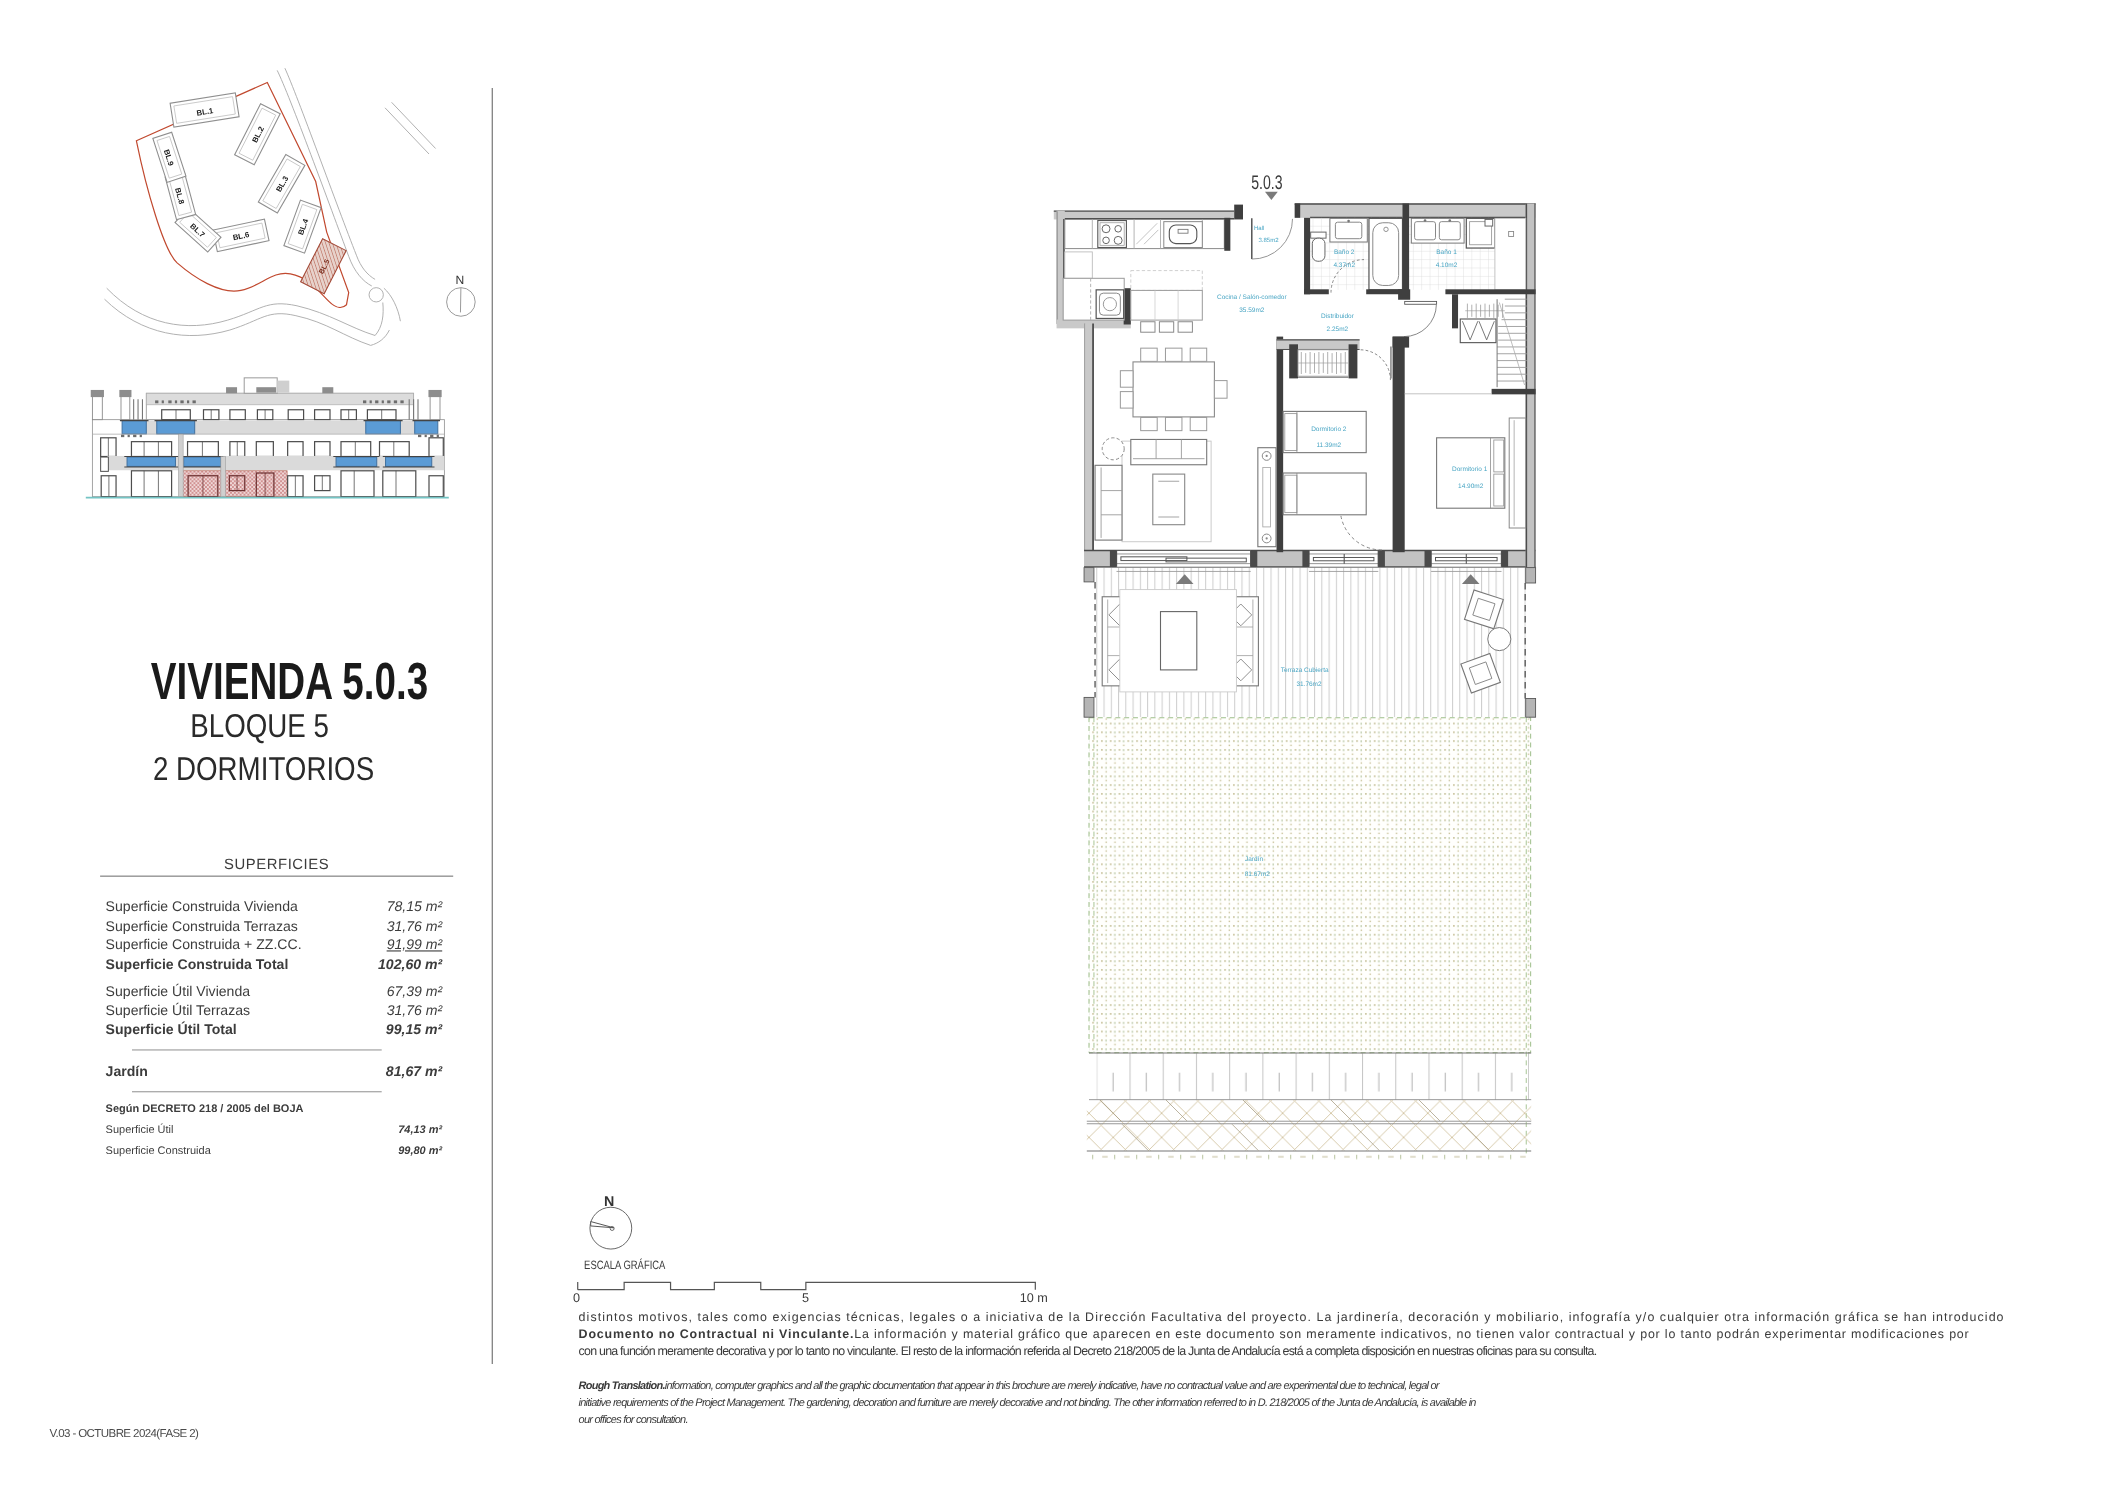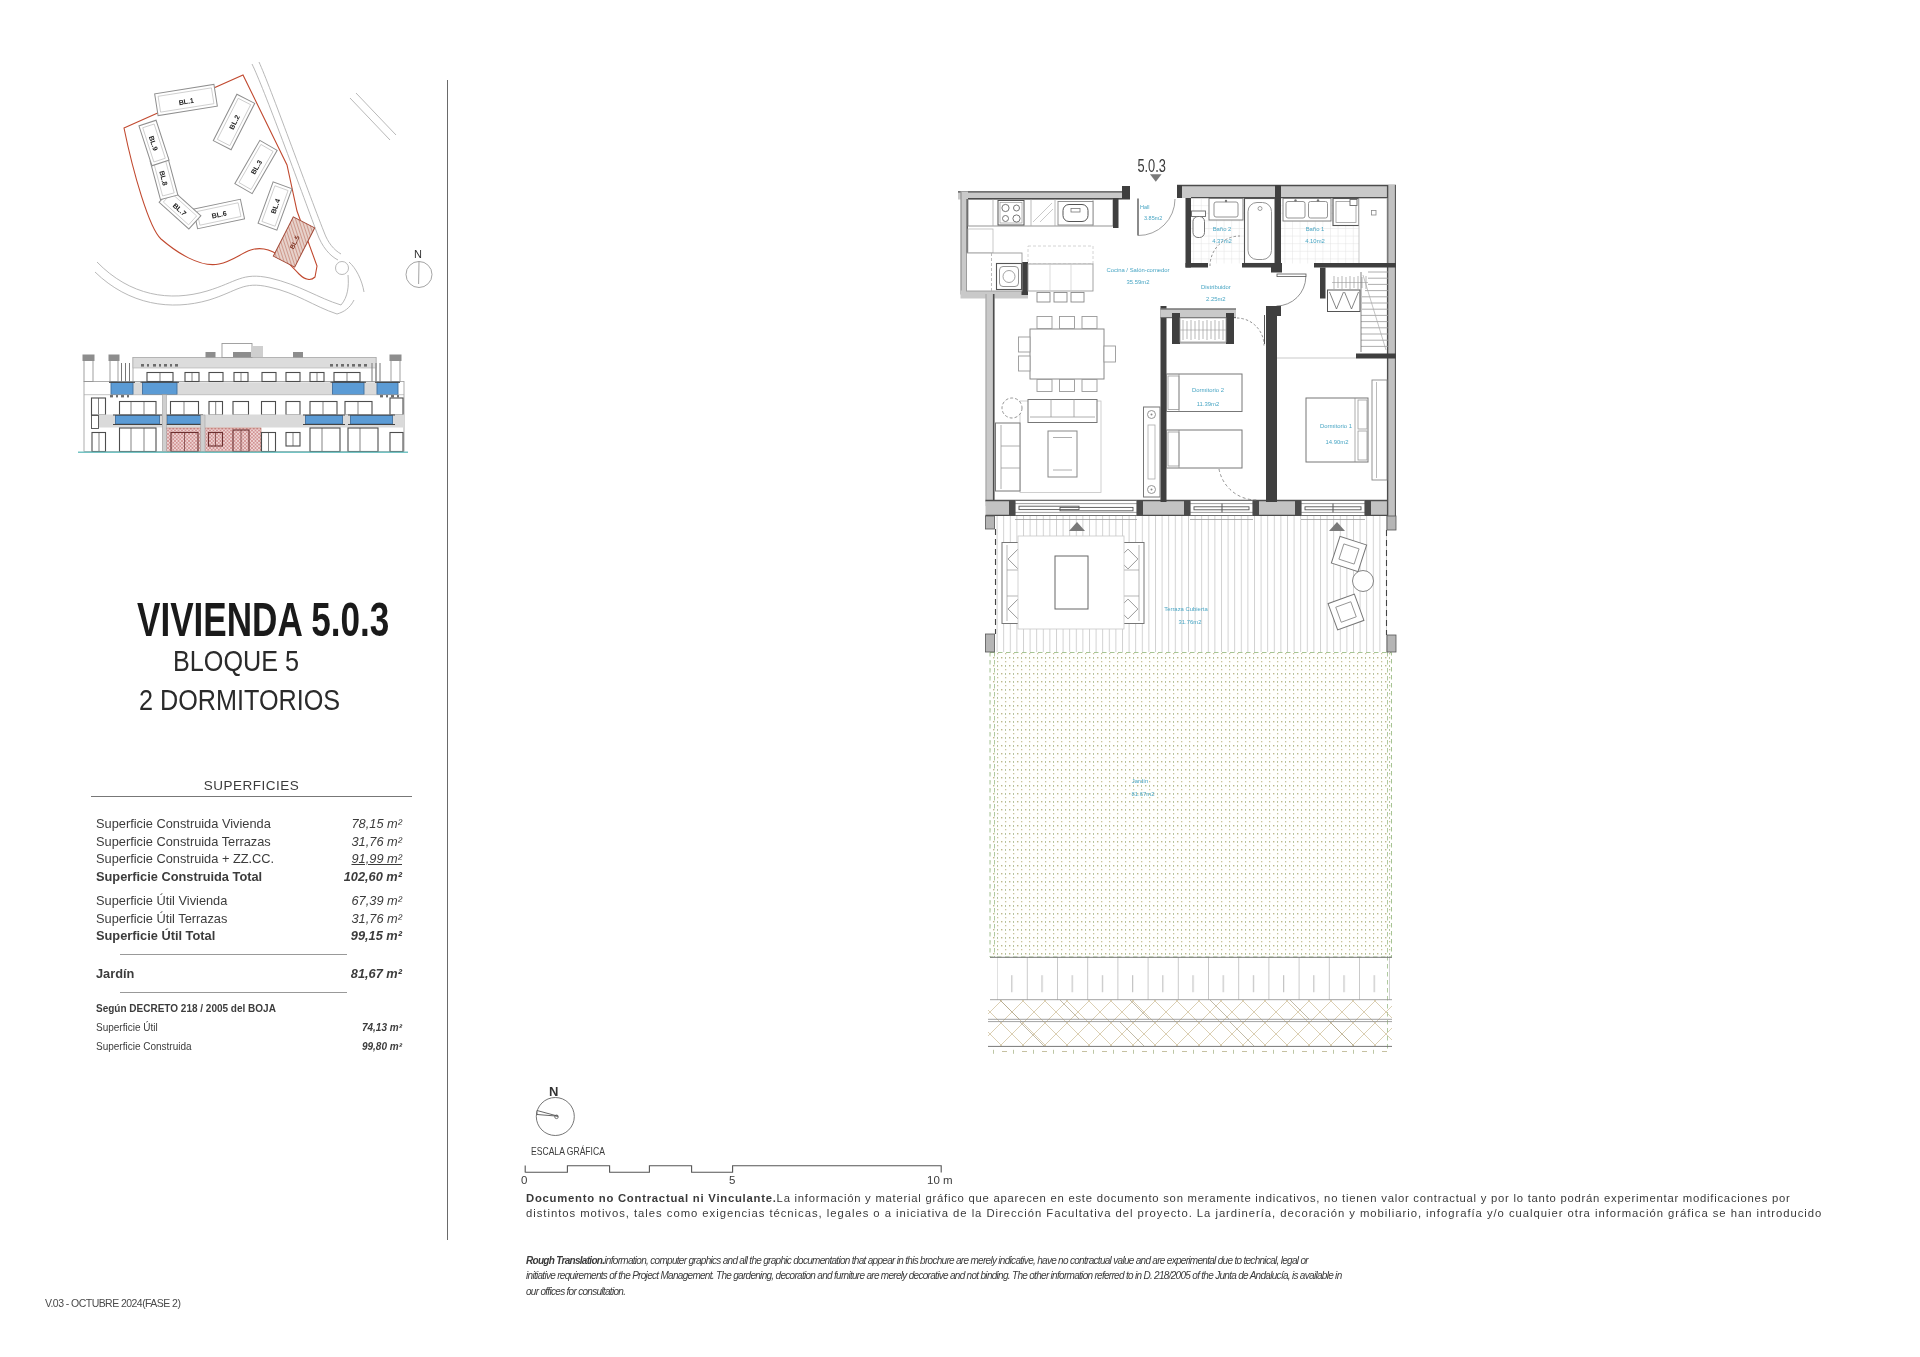--- a/index.html
+++ b/index.html
@@ -719,22 +719,23 @@
 <div class="abs" style="left:531px;top:1145px;font-size:11px;color:#3c3c3c;transform:scaleX(0.78);transform-origin:0 0;white-space:nowrap;">ESCALA GRÁFICA</div>
 
 <svg class="abs" style="left:515px;top:1158px;" width="440" height="40" viewBox="515 1158 440 40">
 <path d="M 525.2,1165.5 L 525.2,1172.6 M 525.2,1172.3 H 567.4 V 1165.8 H 609.6 V 1172.3 H 649.4 V 1165.8 H 691.6 V 1172.3 H 732.6 V 1165.8 H 941.2 V 1172.6" fill="none" stroke="#555" stroke-width="1.1"></path>
 <text x="521" y="1184" font-size="11.5" fill="#3c3c3c">0</text>
 <text x="729" y="1184" font-size="11.5" fill="#3c3c3c">5</text>
 <text x="927" y="1184" font-size="11.5" fill="#3c3c3c">10 m</text>
 </svg>
 
 <div class="abs" style="left:526px;top:1191px;font-size:11.3px;color:#3a3a3a;line-height:15.45px;white-space:nowrap;letter-spacing:0.55px;">
+<div style="letter-spacing:0.96px;">distintos motivos, tales como exigencias técnicas, legales o a iniciativa de la Dirección Facultativa del proyecto. La jardinería, decoración y mobiliario, infografía y/o cualquier otra información gráfica se han introducido</div>
 <div style="letter-spacing:0.75px;"><b>Documento no Contractual ni Vinculante.</b>La información y material gráfico que aparecen en este documento son meramente indicativos, no tienen valor contractual y por lo tanto podrán experimentar modificaciones por</div>
-<div style="letter-spacing:0.96px;">distintos motivos, tales como exigencias técnicas, legales o a iniciativa de la Dirección Facultativa del proyecto. La jardinería, decoración y mobiliario, infografía y/o cualquier otra información gráfica se han introducido</div>
+<div style="letter-spacing:-0.7px;">con una función meramente decorativa y por lo tanto no vinculante. El resto de la información referida al Decreto 218/2005 de la Junta de Andalucía está a completa disposición en nuestras oficinas para su consulta.</div>
 </div>
 
 <div class="abs" style="left:526px;top:1253px;font-size:10px;color:#3a3a3a;line-height:15.45px;white-space:nowrap;font-style:italic;letter-spacing:-0.7px;">
 <div><b>Rough Translation.</b>information, computer graphics and all the graphic documentation that appear in this brochure are merely indicative, have no contractual value and are experimental due to technical, legal or</div>
 <div>initiative requirements of the Project Management. The gardening, decoration and furniture are merely decorative and not binding. The other information referred to in D. 218/2005 of the Junta de Andalucía, is available in</div>
 <div>our offices for consultation.</div>
 </div>
 
 <div class="abs" style="left:45px;top:1297px;font-size:10.5px;color:#4a4a4a;letter-spacing:-0.55px;text-align:right;">V.03 - OCTUBRE 2024(FASE 2)</div>
 

